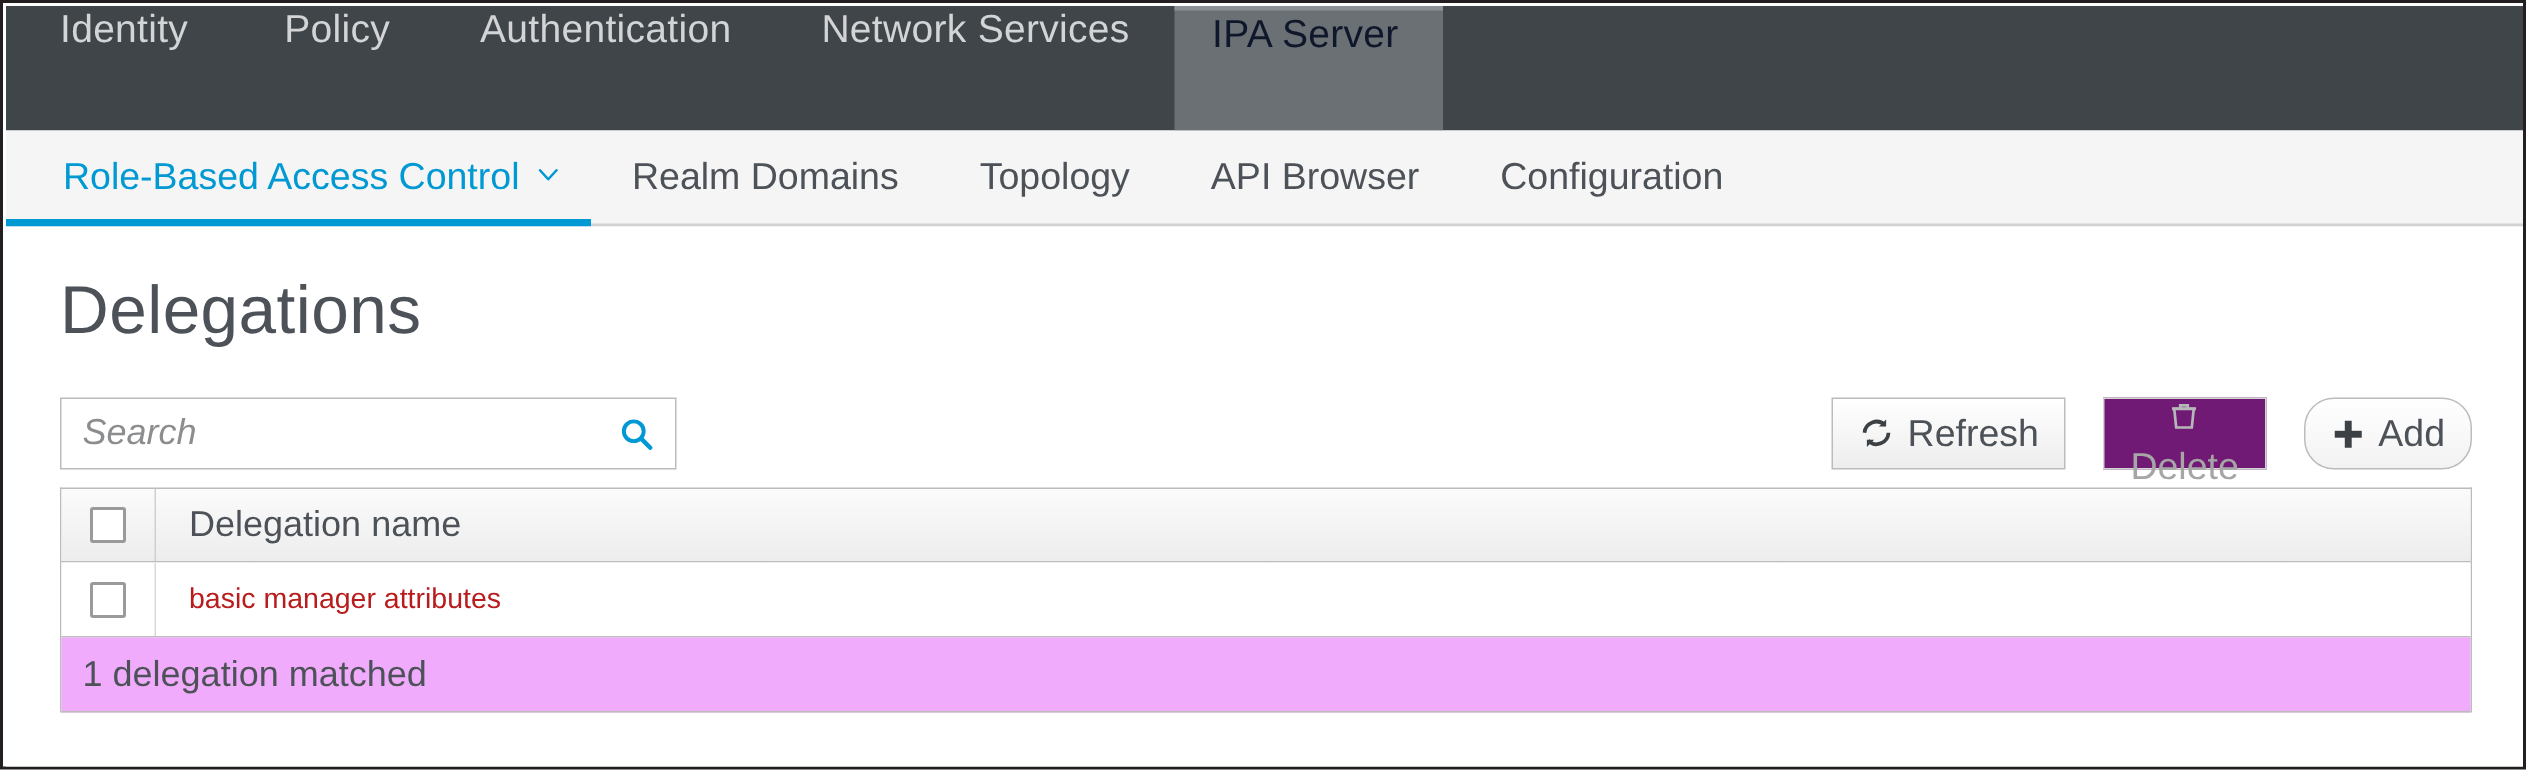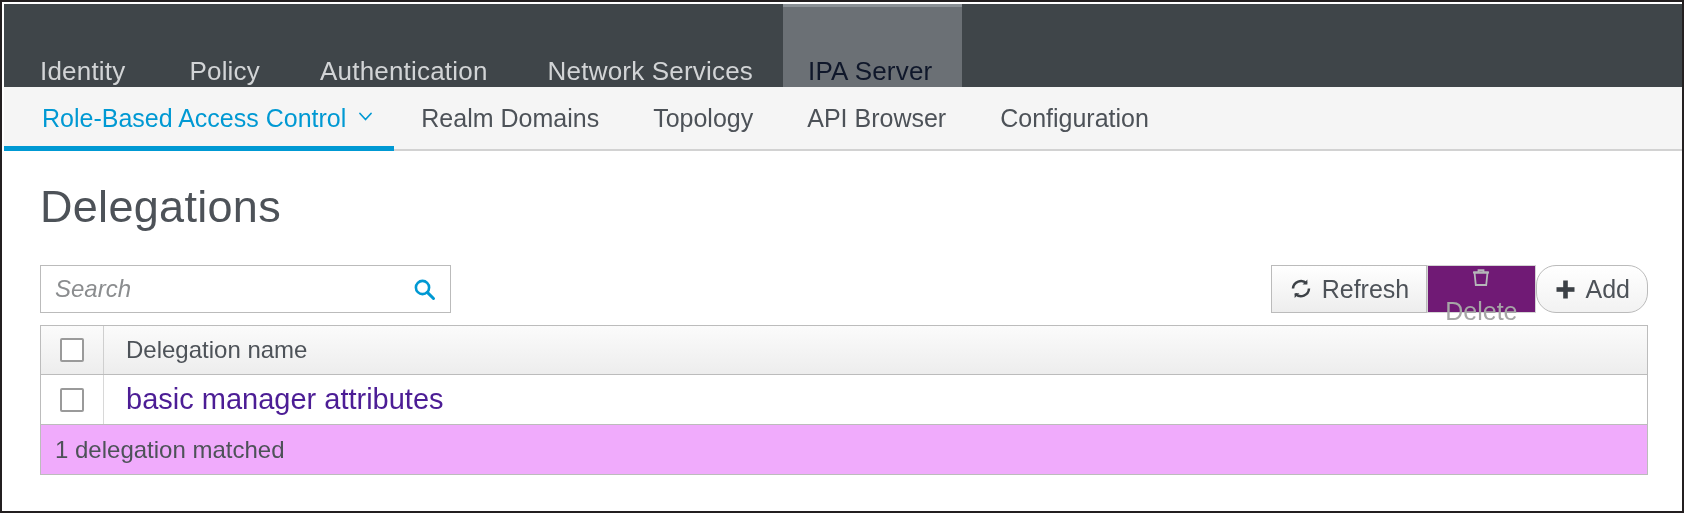--- a/index.html
+++ b/index.html
@@ -29,21 +29,21 @@
     position: absolute;
     left: 2px; top: 2px;
     width: 1680px;
     height: 83px;
     background: #3f4549;
     display: flex;
     align-items: stretch;
   }
   .topnav-item {
     display: flex;
-    align-items: flex-end;
+    align-items: flex-start;
     justify-content: center;
     padding: 0 30px;
     font-size: 26px;
     color: #d2d4d6;
     letter-spacing: 0.2px;
     white-space: nowrap;
     box-sizing: border-box;
   }
   .topnav-item.first { padding-left: 36px; padding-right: 34px; }
   .topnav-item.active {
@@ -163,21 +163,21 @@
     justify-content: center;
     padding: 0;
   }
   .search-btn svg { display: block; }
 
   .btn-group {
     position: absolute;
     right: 0; top: 0;
     display: flex;
     align-items: center;
-    gap: 0;
+    gap: 25px;
   }
   .btn {
     display: flex;
     align-items: center;
     gap: 9px;
     height: 48px;
     padding: 0 17px;
     box-sizing: border-box;
     border: 1px solid #bbbbbb;
     background: linear-gradient(to bottom, #ffffff 0%, #ededed 100%);
@@ -244,23 +244,23 @@
     flex: 1;
     display: flex;
     align-items: center;
     padding-left: 22px;
     box-sizing: border-box;
     font-size: 24px;
     color: #4d5258;
   }
   .trow.head .cell-name { font-weight: normal; }
   .cell-name a {
-    color: #4c1d95;
+    color: #b91c1c;
     text-decoration: none;
-    font-size: 29px;
+    font-size: 19px;
   }
   .cell-foot {
     flex: 1;
     display: flex;
     align-items: center;
     padding-left: 14px;
     box-sizing: border-box;
     font-size: 24px;
     color: #4d5258;
   }

